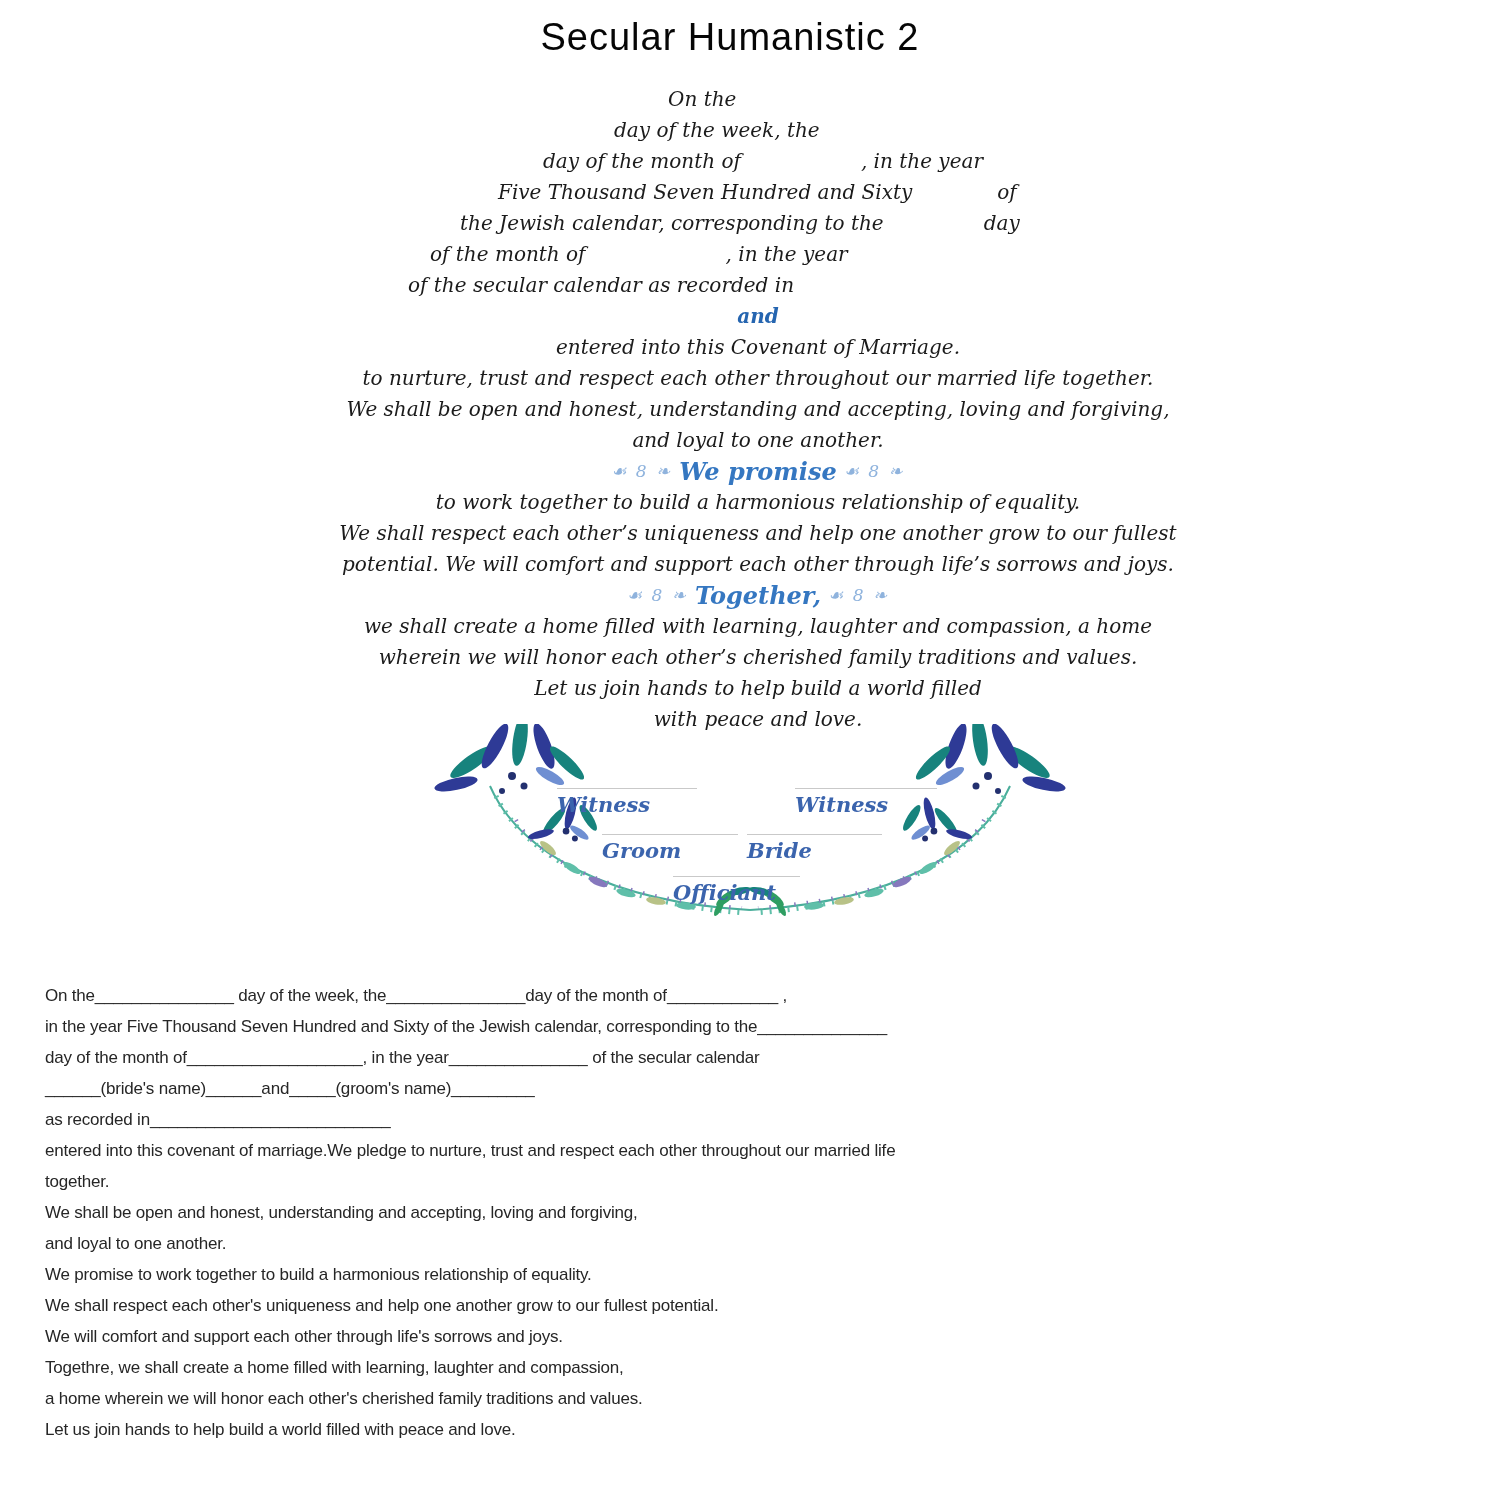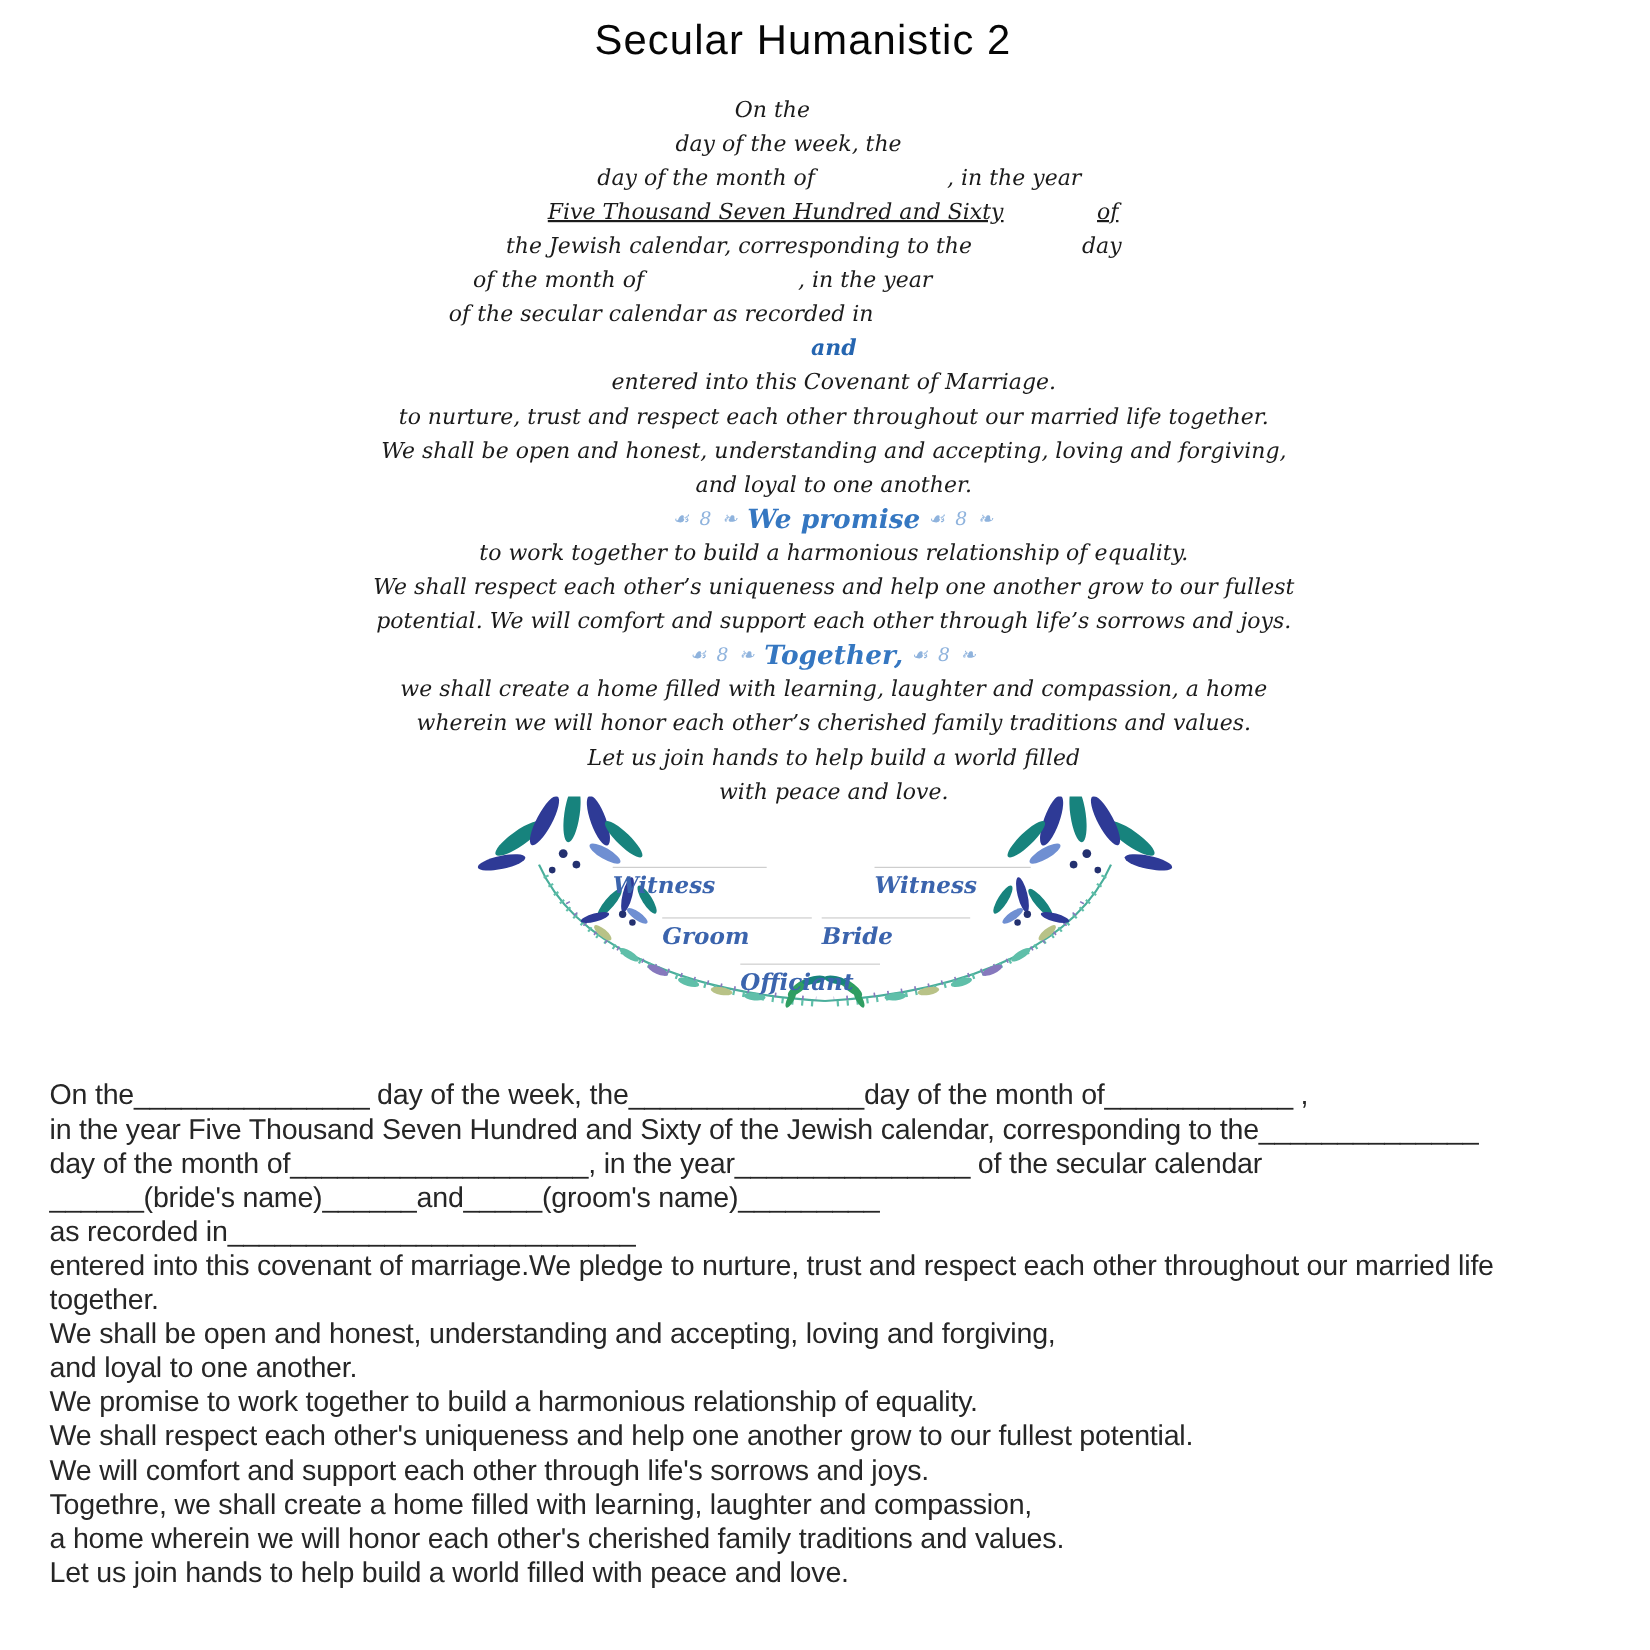--- a/index.html
+++ b/index.html
@@ -13,21 +13,21 @@
   }
   
   .script {
     position:absolute; top:84px; left:0; width:1500px;
     font-family:"DejaVu Serif", serif; font-style:italic;
     font-size:20px; line-height:31px; color:#1b1b1b;
   }
   .ln { white-space:nowrap; height:31px; }
   .ctr { text-align:center;padding-left:16px; }
   .ml1{ margin-left:668px; } .ml2{ margin-left:614px; } .ml3{ margin-left:543px; }
-  .ml4{ margin-left:498px;text-decoration:underline; } .ml5{ margin-left:460px; } .ml6{ margin-left:430px; }
+  .ml4{ margin-left:498px; } .ml5{ margin-left:460px; } .ml6{ margin-left:430px; }
   .ml7{ margin-left:408px; }
   .gap { display:inline-block; }
   .g120{ width:120px; } .g85{ width:85px; } .g100{ width:100px; } .g140{ width:140px; }
   .accent { color:#2565b0; font-weight:bold; }
   .hdr { color:#3577c1; font-size:24px; font-weight:bold; }
   .orn {
     color:#8fb3dd; font-size:17px; font-weight:normal;
     letter-spacing:2px; vertical-align:3px; padding:0 7px;
   }
   
@@ -44,21 +44,21 @@
   .gr-line{ left:602px; top:834px; width:136px; }
   .gr-lab { left:602px; top:838px; width:136px; }
   .br-line{ left:747px; top:834px; width:135px; }
   .br-lab { left:747px; top:838px; width:135px; }
   .of-line{ left:673px; top:876px; width:127px; }
   .of-lab { left:673px; top:880px; width:127px; }
   .florals { position:absolute; left:420px; top:724px; width:660px; height:200px; }
   
   .plain {
     position:absolute; left:45px; top:980px; width:1450px;
-    font-size:26px; line-height:31px; color:#262626; letter-spacing:-0.2px;
+    font-size:17px; line-height:31px; color:#262626; letter-spacing:-0.2px;
   }
   .plain div { white-space:nowrap; }
 </style>
 </head>
 <body>
 
 <div class="page">
 
   <div class="title">Secular Humanistic 2</div>
 

